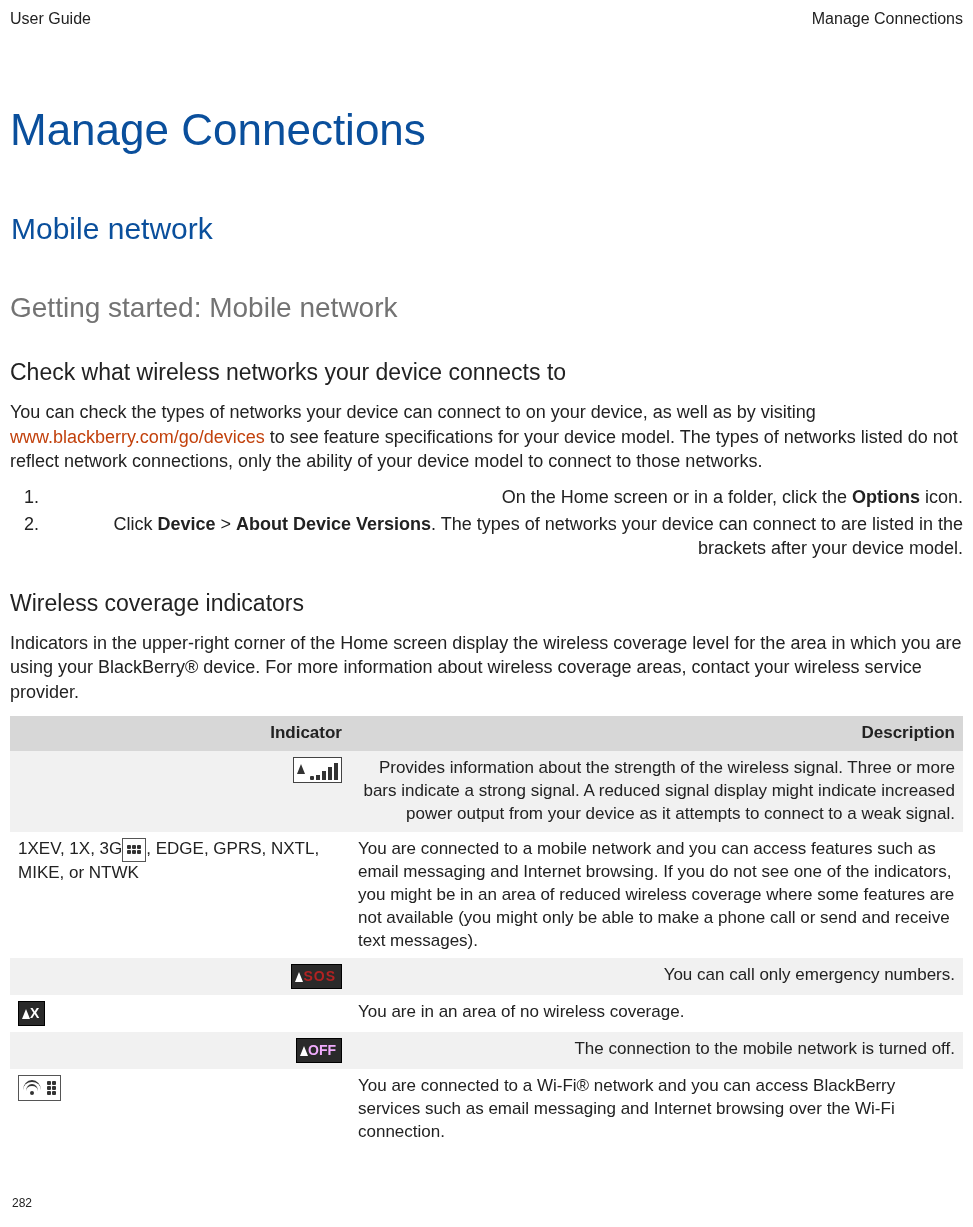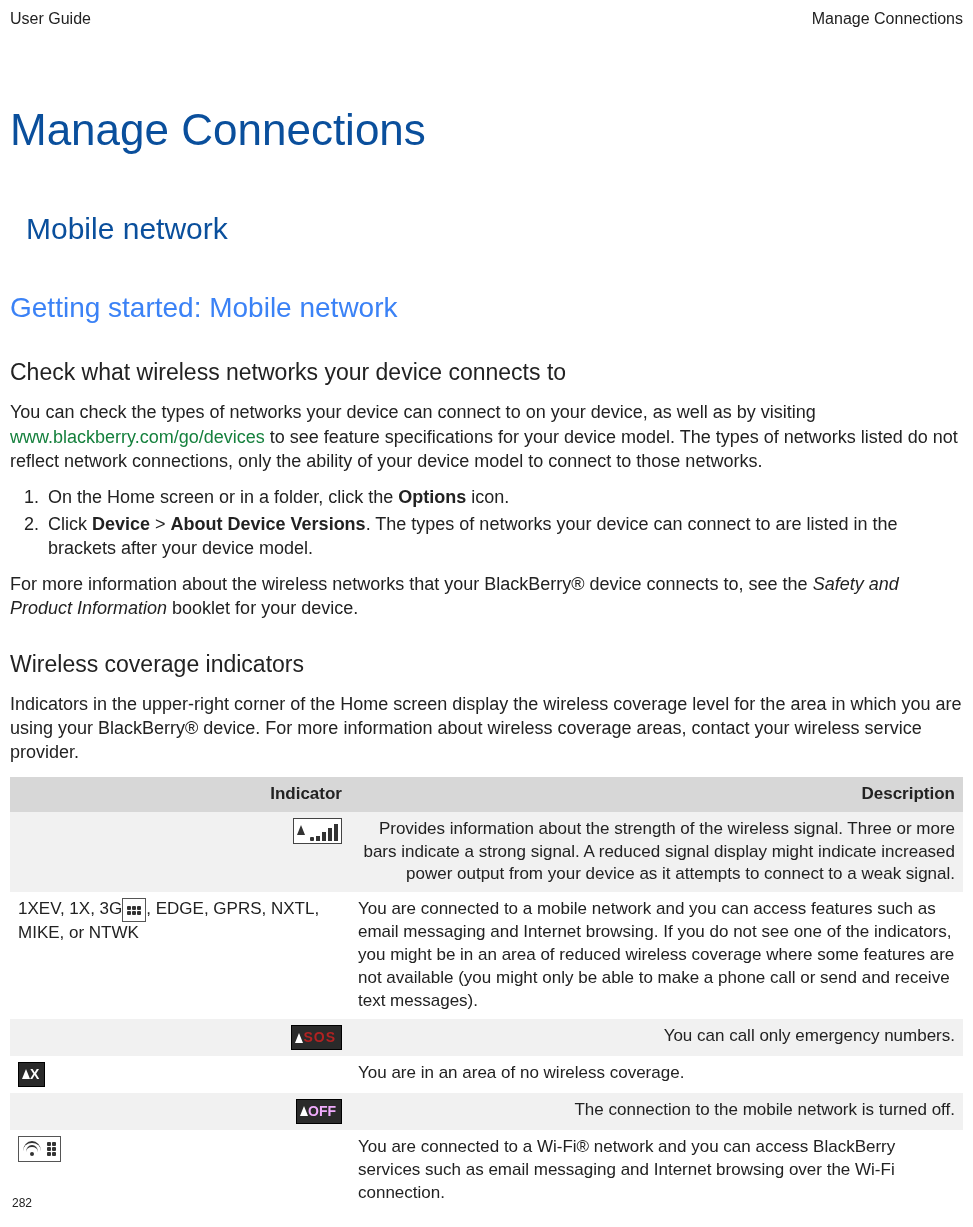--- a/index.html
+++ b/index.html
@@ -31,38 +31,38 @@
   h1.title {
     color: #0a4f9c;
     font-weight: 400;
     font-size: 44px;
     margin: 0 0 50px 0;
   }
   h2.subtitle {
     color: #0a4f9c;
     font-weight: 400;
     font-size: 30px;
-    margin: 0 0 40px 16px;
+    margin: 0 0 40px 1px;
   }
   h3.section {
-    color: #3b82f6;
+    color: #737373;
     font-weight: 400;
     font-size: 28px;
     margin: 0 0 30px 0;
   }
   h4.subsection {
     color: #222;
     font-weight: 400;
     font-size: 23px;
     margin: 0 0 12px 0;
   }
   p { margin: 0 0 12px 0; }
-  a.link { color: #15803d; text-decoration: none; }
+  a.link { color: #c2410c; text-decoration: none; }
   ol.steps { margin: 0 0 12px 0; padding-left: 34px; }
-  ol.steps li { padding-left: 4px; margin-bottom: 2px; }
+  ol.steps li { padding-left: 4px; margin-bottom: 2px; text-align: right; }
   .bold { font-weight: 700; }
   .italic { font-style: italic; }
   .block { margin-bottom: 28px; }
 
   table.indicators {
     width: 100%;
     border-collapse: collapse;
     margin-top: 10px;
   }
   table.indicators th {
@@ -155,23 +155,20 @@
       <span>You can check the types of networks your device can connect to on your device, as well as by visiting </span><a href="#" class="link">www.blackberry.com/go/devices</a><span> to see feature specifications for your device model. The types of networks listed do not reflect network connections, only the ability of your device model to connect to those networks.</span>
     </p>
     <ol class="steps">
       <li>
         <span>On the Home screen or in a folder, click the </span><span class="bold">Options</span><span> icon.</span>
       </li>
       <li>
         <span>Click </span><span class="bold">Device</span><span> &gt; </span><span class="bold">About Device Versions</span><span>. The types of networks your device can connect to are listed in the brackets after your device model.</span>
       </li>
     </ol>
-    <p>
-      <span>For more information about the wireless networks that your BlackBerry® device connects to, see the </span><span class="italic">Safety and Product Information</span><span> booklet for your device.</span>
-    </p>
   </div>
 
   <div class="block">
     <h4 class="subsection">Wireless coverage indicators</h4>
     <p>Indicators in the upper-right corner of the Home screen display the wireless coverage level for the area in which you are using your BlackBerry® device. For more information about wireless coverage areas, contact your wireless service provider.</p>
 
     <table class="indicators">
       <colgroup>
           <col class="c1">
           <col>

